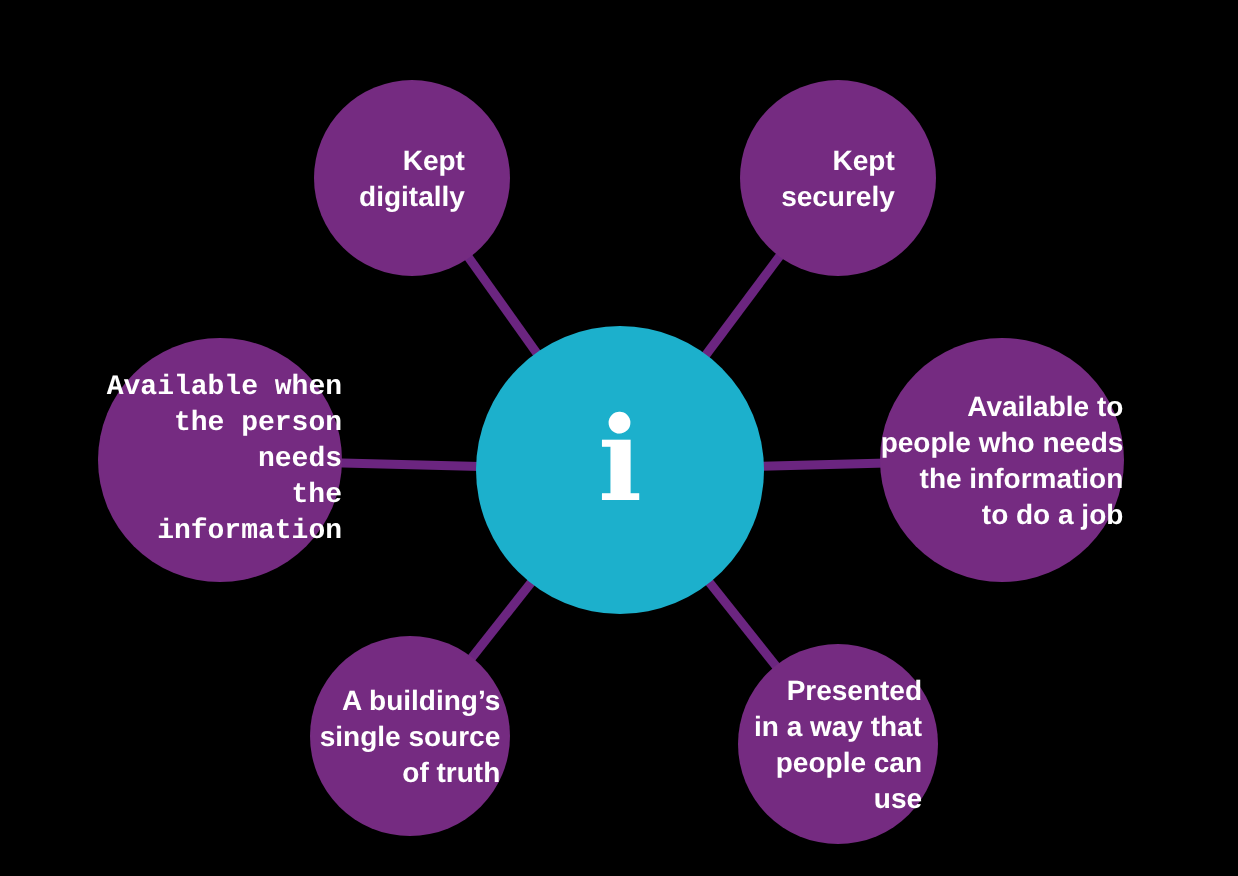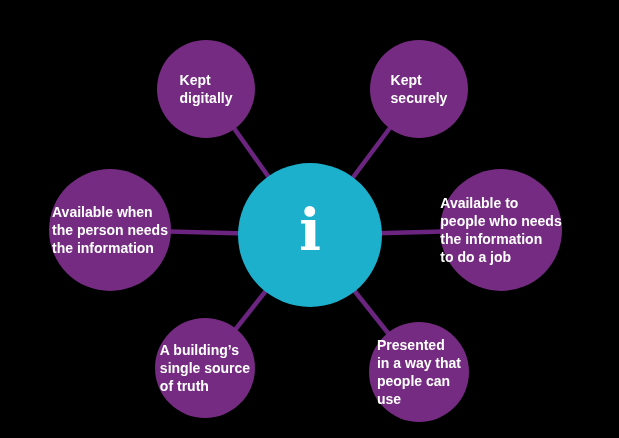--- a/index.html
+++ b/index.html
@@ -10,35 +10,35 @@
   body{
     background:var(--bg);
     font-family:"Liberation Sans", sans-serif;
   }
   .stage{position:relative;width:619px;height:438px;background:var(--bg);}
   .links{position:absolute;left:0;top:0;width:619px;height:438px;}
   .links line{stroke:var(--link);stroke-width:4.5;}
   .node{
     position:absolute;border-radius:50%;
     display:flex;flex-direction:column;align-items:center;justify-content:center;
-    text-align:left;color:var(--text);font-weight:bold;
+    text-align:right;color:var(--text);font-weight:bold;
   }
   .sat{background:var(--node);font-size:14px;line-height:1.3;}
   .label{white-space:pre-line;}
   .node--center{
     left:238px;top:163px;width:144px;height:144px;
     background:var(--center);font-size:16px;line-height:1.3;
   }
   .node--center .icon{
     font-family:"DejaVu Serif", serif;font-weight:bold;
     font-size:58px;line-height:0.78;display:block;margin-bottom:8px;
   }
   .node--tl{left:157px;top:40px;width:98px;height:98px;}
   .node--tr{left:370px;top:40px;width:98px;height:98px;}
-  .node--ml{left:49px;top:169px;width:122px;height:122px;}
+  .node--ml{left:49px;top:169px;width:122px;height:122px;font-family:Liberation Mono, monospace;}
   .node--mr{left:440px;top:169px;width:122px;height:122px;}
   .node--bl{left:155px;top:318px;width:100px;height:100px;}
   .node--br{left:369px;top:322px;width:100px;height:100px;}
 </style>
 </head>
 <body>
 
 <div class="stage">
 
   <svg class="links" viewBox="0 0 619 438" aria-hidden="true">

